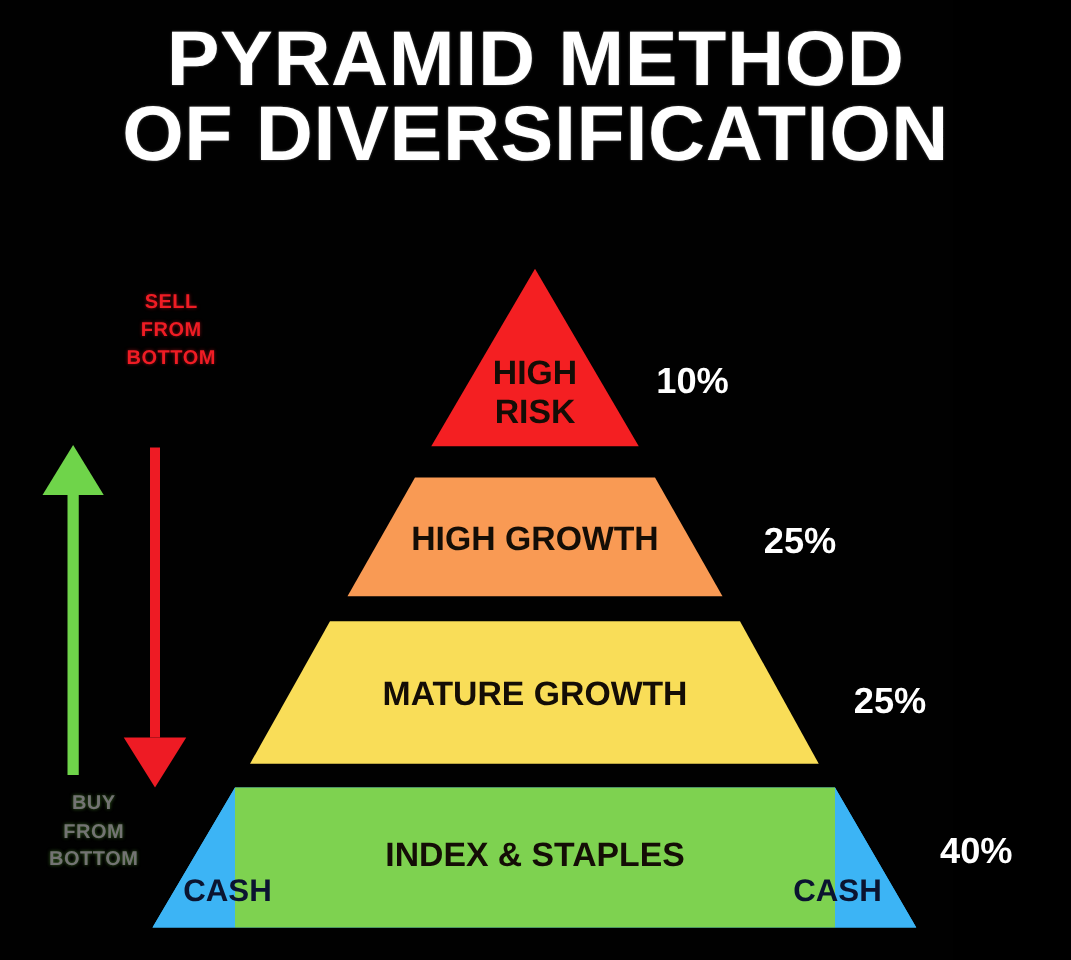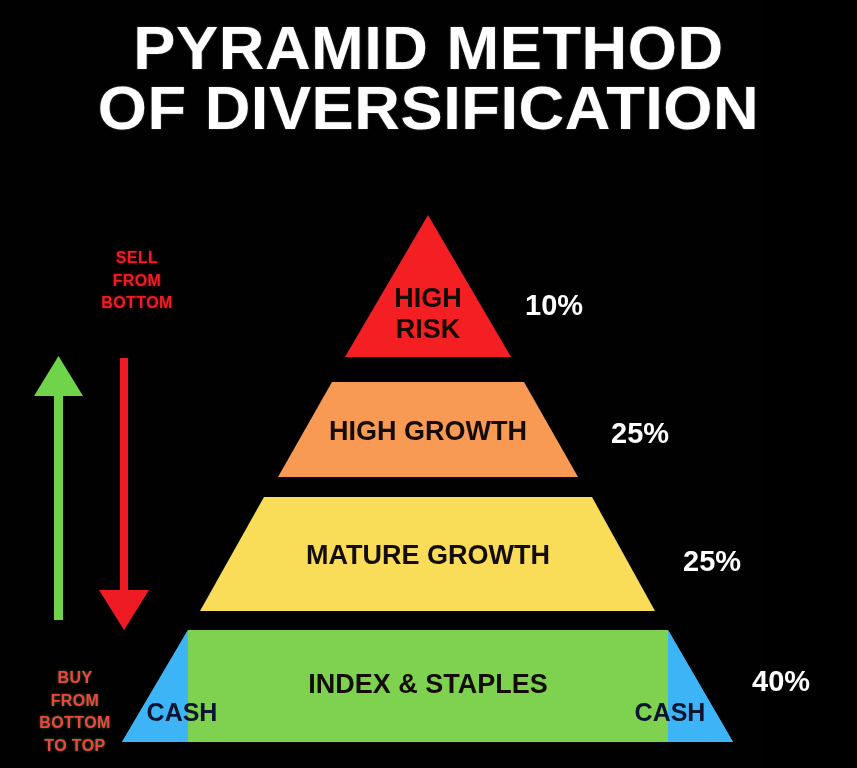--- a/index.html
+++ b/index.html
@@ -44,34 +44,33 @@
 
   
   .side-note {
     position: absolute;
     text-align: center;
     font-family: "Liberation Sans", sans-serif;
     font-weight: bold;
     font-size: 16px;
     line-height: 1.42;
     letter-spacing: 0.4px;
-    margin-top: 16px;
   }
   #sell-note {
     left: 72px;
     top: 231px;
     width: 130px;
     color: #ef1c24;
     text-shadow: 0 0 3px rgba(239,28,36,0.55);
   }
   #buy-note {
     left: 10px;
-    top: 651px;
+    top: 632px;
     width: 130px;
-    color: #ef4444;
+    color: #737373;
     text-shadow: 0 0 3px rgba(118,209,74,0.5);
   }
   .side-note span { display: block; }
 
   
   #arrows {
     position: absolute;
     left: 20px;
     top: 352px;
     width: 160px;
@@ -123,21 +122,20 @@
   <div class="side-note" id="sell-note">
     <span>SELL</span>
     <span>FROM</span>
     <span>BOTTOM</span>
   </div>
 
   <div class="side-note" id="buy-note">
     <span>BUY</span>
     <span>FROM</span>
     <span>BOTTOM</span>
-    <span>TO TOP</span>
   </div>
 
   <svg id="arrows" viewBox="0 0 160 284">
 
     <g>
       <rect x="34" y="30" width="9" height="238" fill="#6fd44a"></rect>
       <polygon points="38.5,4 63,44 14,44" fill="#6fd44a"></polygon>
     </g>
 
     <g>

